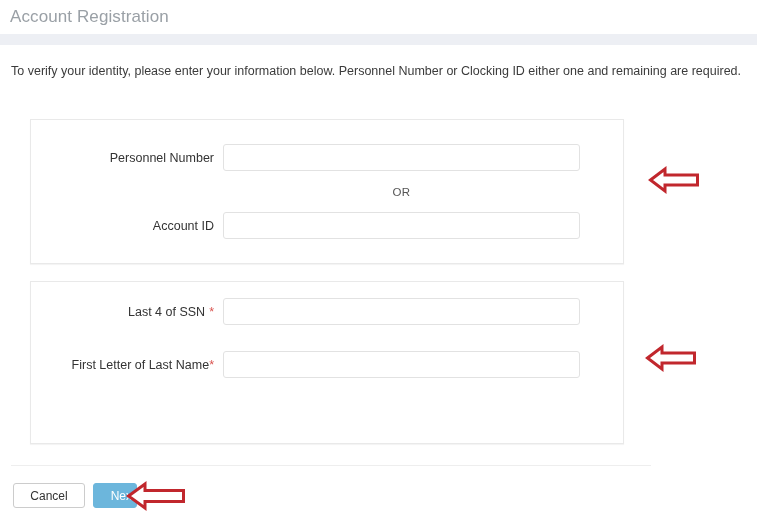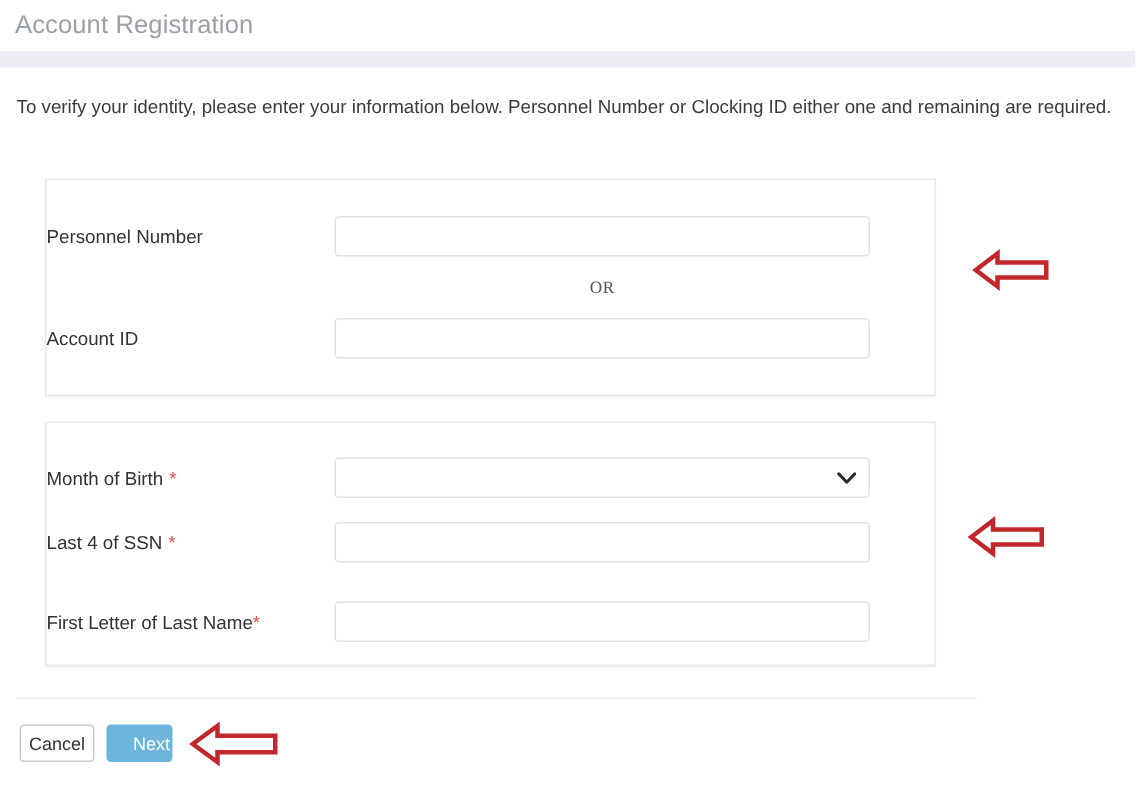--- a/index.html
+++ b/index.html
@@ -63,20 +63,21 @@
   #panel-verify   { top: 281px; height: 163px; }
 
   .form-row {
     display: flex;
     align-items: center;
     margin: 0;
     padding: 0;
   }
   .form-label {
     width: 192px;
+    text-align: right;
     padding-right: 9px;
     font-size: 12.5px;
     color: #333333;
     box-sizing: border-box;
     line-height: 16px;
   }
   .req {
     color: #d9534f;
     font-size: 12.5px;
   }
@@ -145,21 +146,21 @@
     font-family: "Liberation Sans", sans-serif;
     font-size: 12px;
     line-height: 1;
     border-radius: 3px;
     cursor: pointer;
     box-sizing: border-box;
     padding: 0;
     height: 25px;
   }
   .btn-cancel {
-    width: 50px;
+    width: 72px;
     background: #ffffff;
     border: 1px solid #cccccc;
     color: #333333;
   }
   .btn-next {
     width: 44px;
     margin-left: 8px;
     background: #6cb6dc;
     border: 1px solid #6cb6dc;
     color: #ffffff;
@@ -186,45 +187,34 @@
 
 <p class="intro">To verify your identity, please enter your information below. Personnel Number or Clocking ID either one and remaining are required.</p>
 
 <div class="panel" id="panel-identity">
 
   <div class="form-row" style="margin-top:24px;">
     <div class="form-label">Personnel Number</div>
     <input class="field" type="text" value="" style="">
   </div>
 
-  <div class="or-row" style="margin-top:15px;font-family:Liberation Serif, serif;">
+  <div class="or-row" style="margin-top:15px;">
     <div class="or-spacer"></div>
     <div class="or-text">OR</div>
   </div>
 
   <div class="form-row" style="margin-top:14px;">
     <div class="form-label">Account ID</div>
     <input class="field" type="text" value="" style="">
   </div>
 
 </div>
 
 <div class="panel" id="panel-verify">
 
-  <div class="form-row" style="margin-top:23px;">
-    <div class="form-label"><span>Month of Birth</span><span class="req spaced">*</span></div>
-    <div class="select-wrap">
-      <input class="field" type="text" readonly="" value="" style="">
-      <span class="chevron-down">
-        <svg width="13" height="9" viewBox="0 0 13 9" xmlns="http://www.w3.org/2000/svg">
-          <path d="M1.2 1.4 L6.5 7 L11.8 1.4" fill="none" stroke="#2b2b2b" stroke-width="2" stroke-linecap="round" stroke-linejoin="round"></path>
-        </svg>
-      </span>
-    </div>
-  </div>
 
   <div class="form-row" style="margin-top:16px;">
     <div class="form-label"><span>Last 4 of SSN</span><span class="req spaced">*</span></div>
     <input class="field" type="text" value="" style="">
   </div>
 
   <div class="form-row" style="margin-top:26px;">
     <div class="form-label"><span>First Letter of Last Name</span><span class="req">*</span></div>
     <input class="field" type="text" value="" style="">
   </div>

